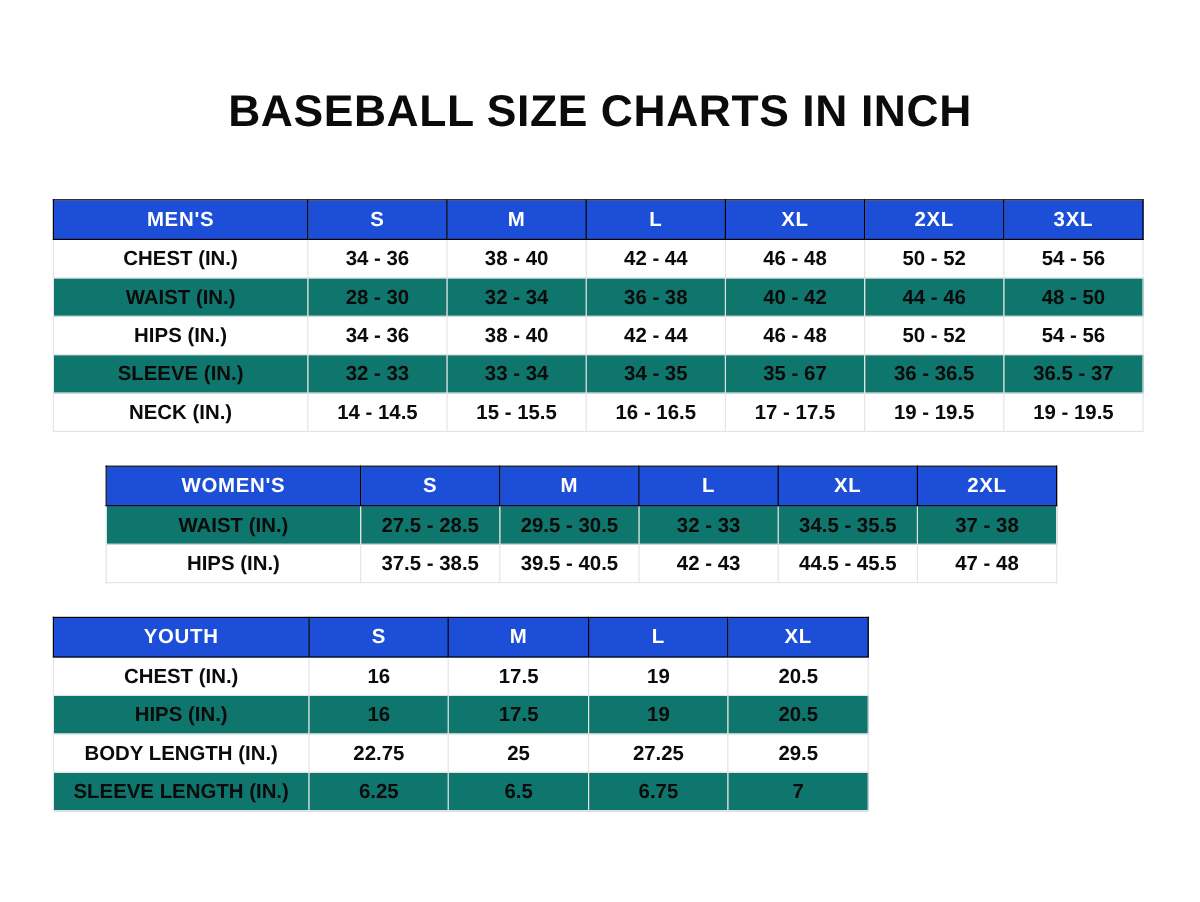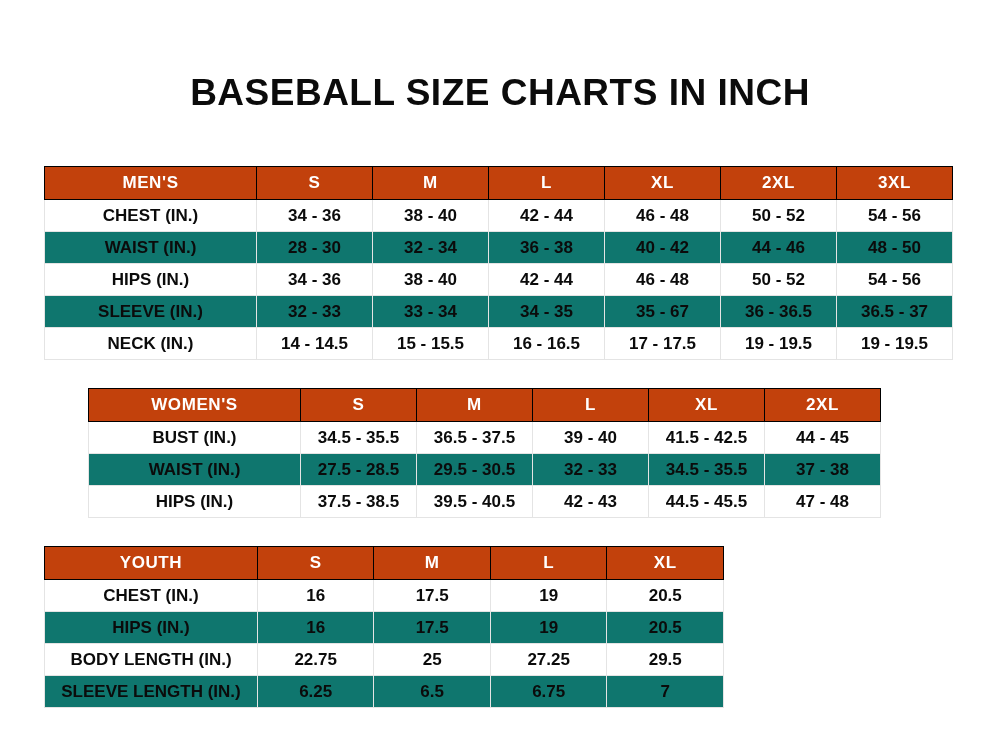--- a/index.html
+++ b/index.html
@@ -45,21 +45,21 @@
 
   th, td {
     border: 1px solid #e4e4e4;
     height: 31px;
     text-align: center;
     font-weight: bold;
     padding: 0;
     white-space: nowrap;
   }
   thead th {
-    background: #c2410c;
+    background: #1d4ed8;
     color: #ffffff;
     border: 1px solid #000000;
     height: 32px;
     font-size: 17px;
     letter-spacing: 0.6px;
   }
   thead th.rowhead {
     text-align: center;
   }
   tbody tr.alt td {
@@ -179,28 +179,20 @@
         <tr>
           <th class="rowhead">WOMEN'S</th>
           <th>S</th>
           <th>M</th>
           <th>L</th>
           <th>XL</th>
           <th>2XL</th>
         </tr>
       </thead>
       <tbody>
-        <tr>
-          <td class="label">BUST (IN.)</td>
-          <td>34.5 - 35.5</td>
-          <td>36.5 - 37.5</td>
-          <td>39 - 40</td>
-          <td>41.5 - 42.5</td>
-          <td>44 - 45</td>
-        </tr>
         <tr class="alt">
           <td class="label">WAIST (IN.)</td>
           <td>27.5 - 28.5</td>
           <td>29.5 - 30.5</td>
           <td>32 - 33</td>
           <td>34.5 - 35.5</td>
           <td>37 - 38</td>
         </tr>
         <tr>
           <td class="label">HIPS (IN.)</td>

